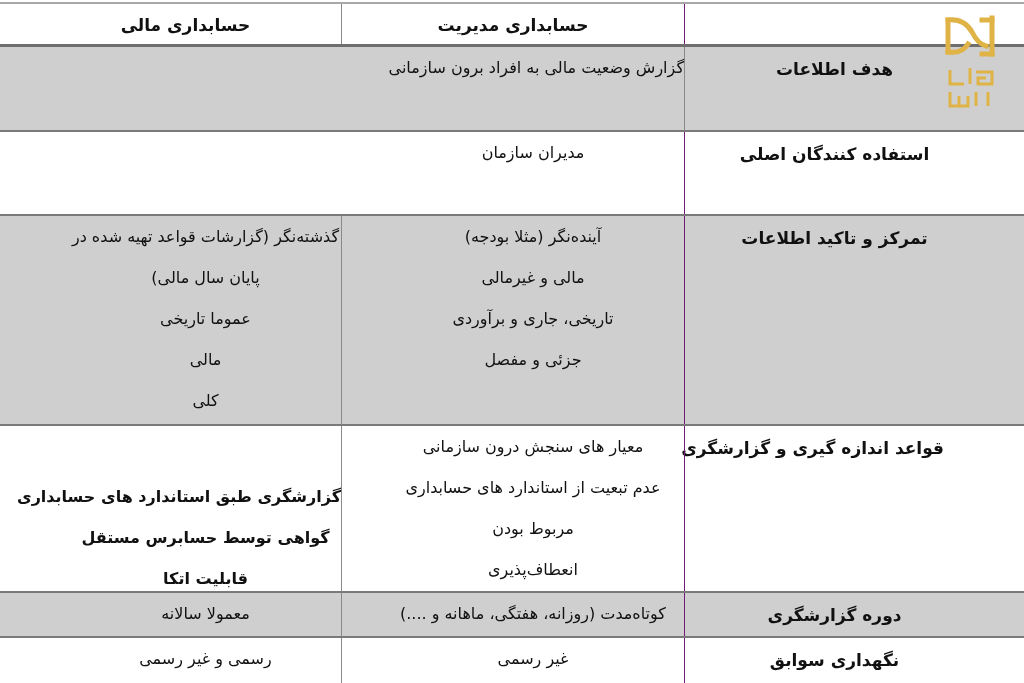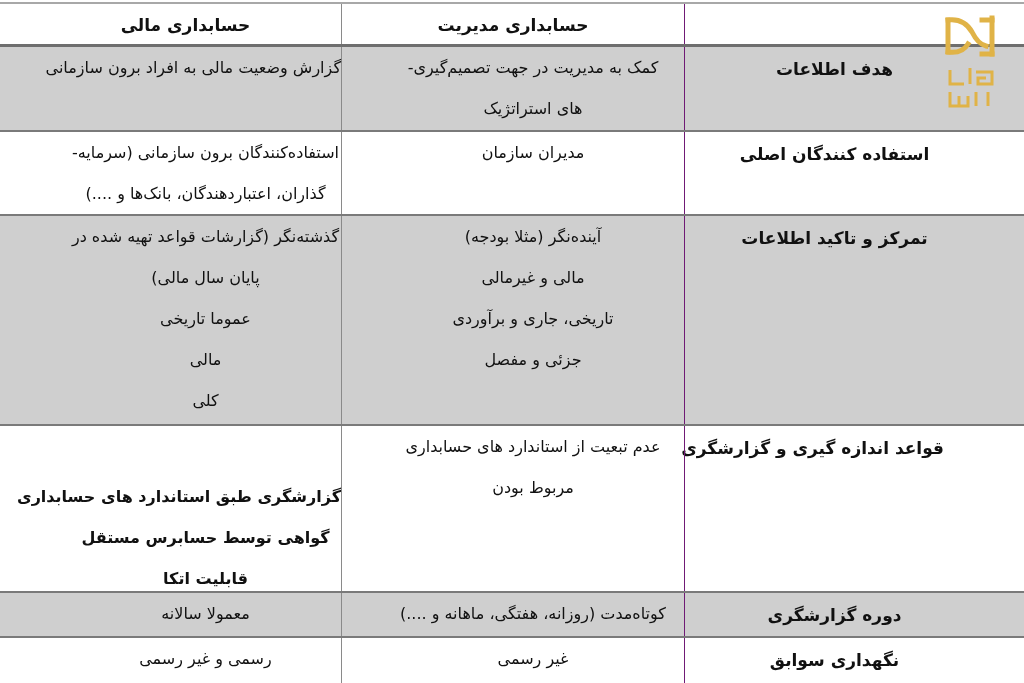--- a/index.html
+++ b/index.html
@@ -49,40 +49,32 @@
     <div class="cell c-label"></div>
     <div class="cell c-mgmt">حسابداری مدیریت</div>
     <div class="cell c-fin">حسابداری مالی</div>
     <div class="sep" style="height:3px;background:#6e6e6e;"></div>
   </div>
 
   <div class="row gray" style="top:47px;height:84px;">
     <div class="cell c-label pad-top">
         <span class="line">هدف اطلاعات</span>
       </div>
-    <div class="cell c-mgmt">
-      <span class="line">کمک به مدیریت در جهت تصمیم‌گیری-</span>
-      <span class="line">های استراتژیک</span>
-    </div>
     <div class="cell c-fin">
       <span class="line">گزارش وضعیت مالی به افراد برون سازمانی</span>
     </div>
     <div class="sep"></div>
   </div>
 
   <div class="row white" style="top:132px;height:83px;">
     <div class="cell c-label pad-top">
         <span class="line">استفاده کنندگان اصلی</span>
       </div>
     <div class="cell c-mgmt">
       <span class="line">مدیران سازمان</span>
-    </div>
-    <div class="cell c-fin">
-      <span class="line">استفاده‌کنندگان برون سازمانی (سرمایه-</span>
-      <span class="line">گذاران، اعتباردهندگان، بانک‌ها و ....)</span>
     </div>
     <div class="sep"></div>
   </div>
 
   <div class="row gray" style="top:216px;height:209px;">
     <div class="cell c-label pad-top">
         <span class="line">تمرکز و تاکید اطلاعات</span>
       </div>
     <div class="cell c-mgmt">
       <span class="line">آینده‌نگر (مثلا بودجه)</span>
@@ -98,22 +90,24 @@
       <span class="line">کلی</span>
     </div>
     <div class="sep"></div>
   </div>
 
   <div class="row white" style="top:426px;height:166px;">
     <div class="cell c-label pad-top">
         <span class="line">قواعد اندازه گیری و گزارشگری</span>
       </div>
     <div class="cell c-mgmt">
+      <span class="line">معیار های سنجش درون سازمانی</span>
       <span class="line">عدم تبعیت از استاندارد های حسابداری</span>
       <span class="line">مربوط بودن</span>
+      <span class="line">انعطاف‌پذیری</span>
     </div>
     <div class="cell c-fin" style="padding-top:50px;font-weight:bold;">
       <span class="line">گزارشگری طبق استاندارد های حسابداری</span>
       <span class="line">گواهی توسط حسابرس مستقل</span>
       <span class="line">قابلیت اتکا</span>
     </div>
     <div class="sep"></div>
   </div>
 
   <div class="row gray" style="top:593px;height:44px;">

